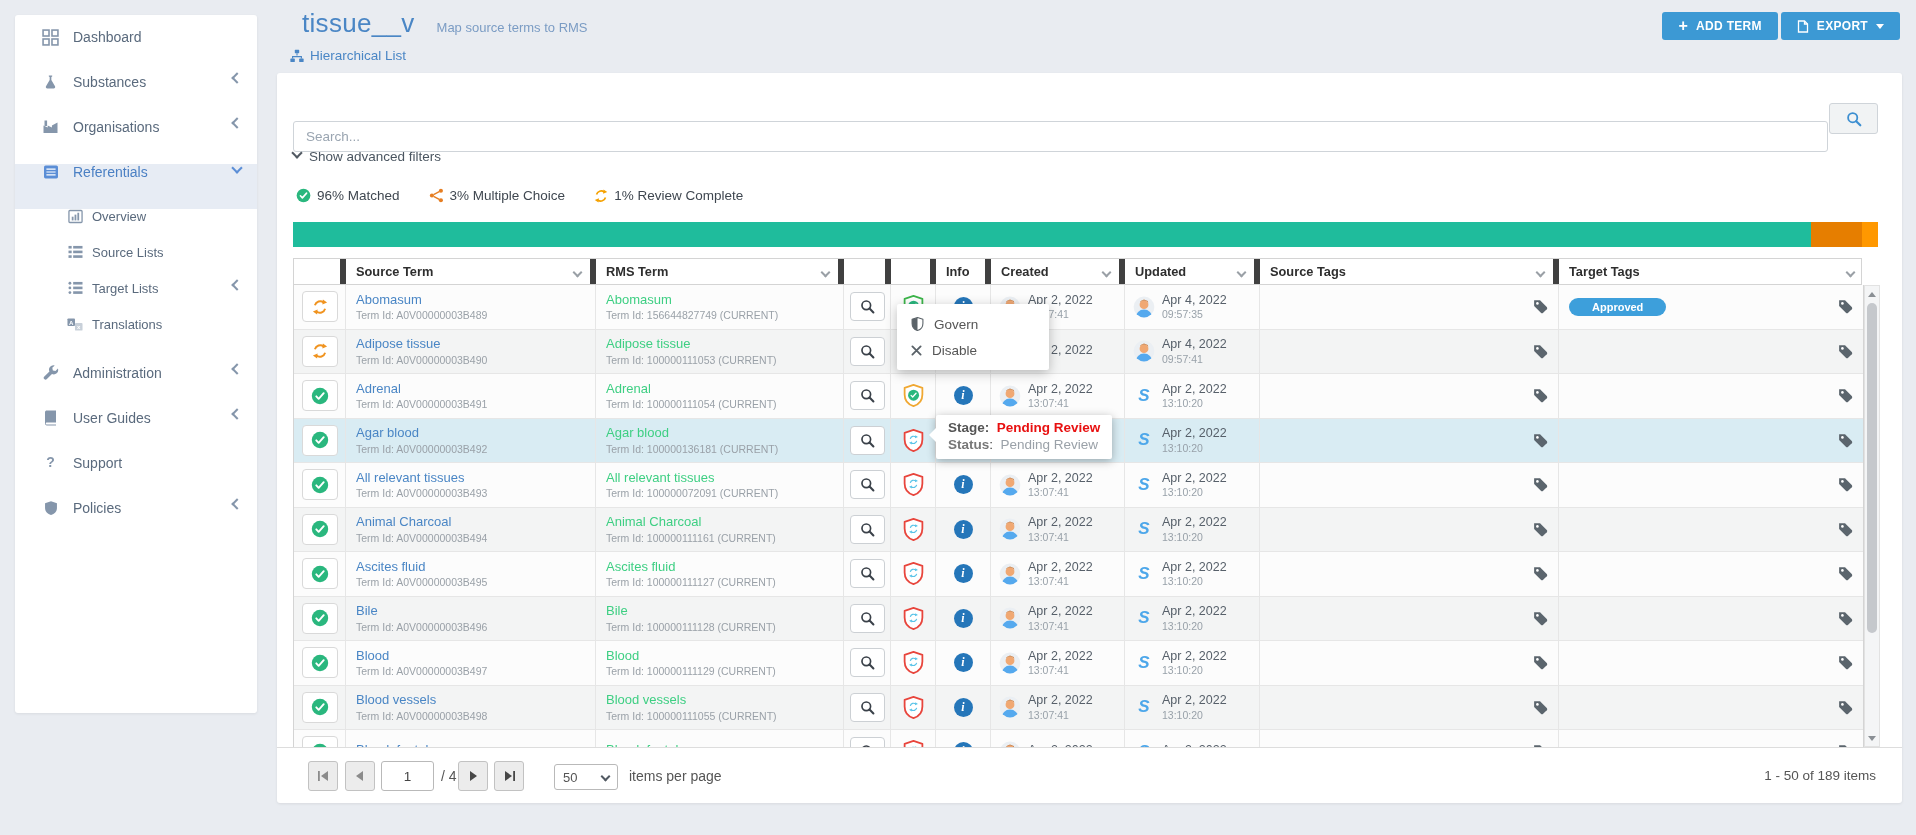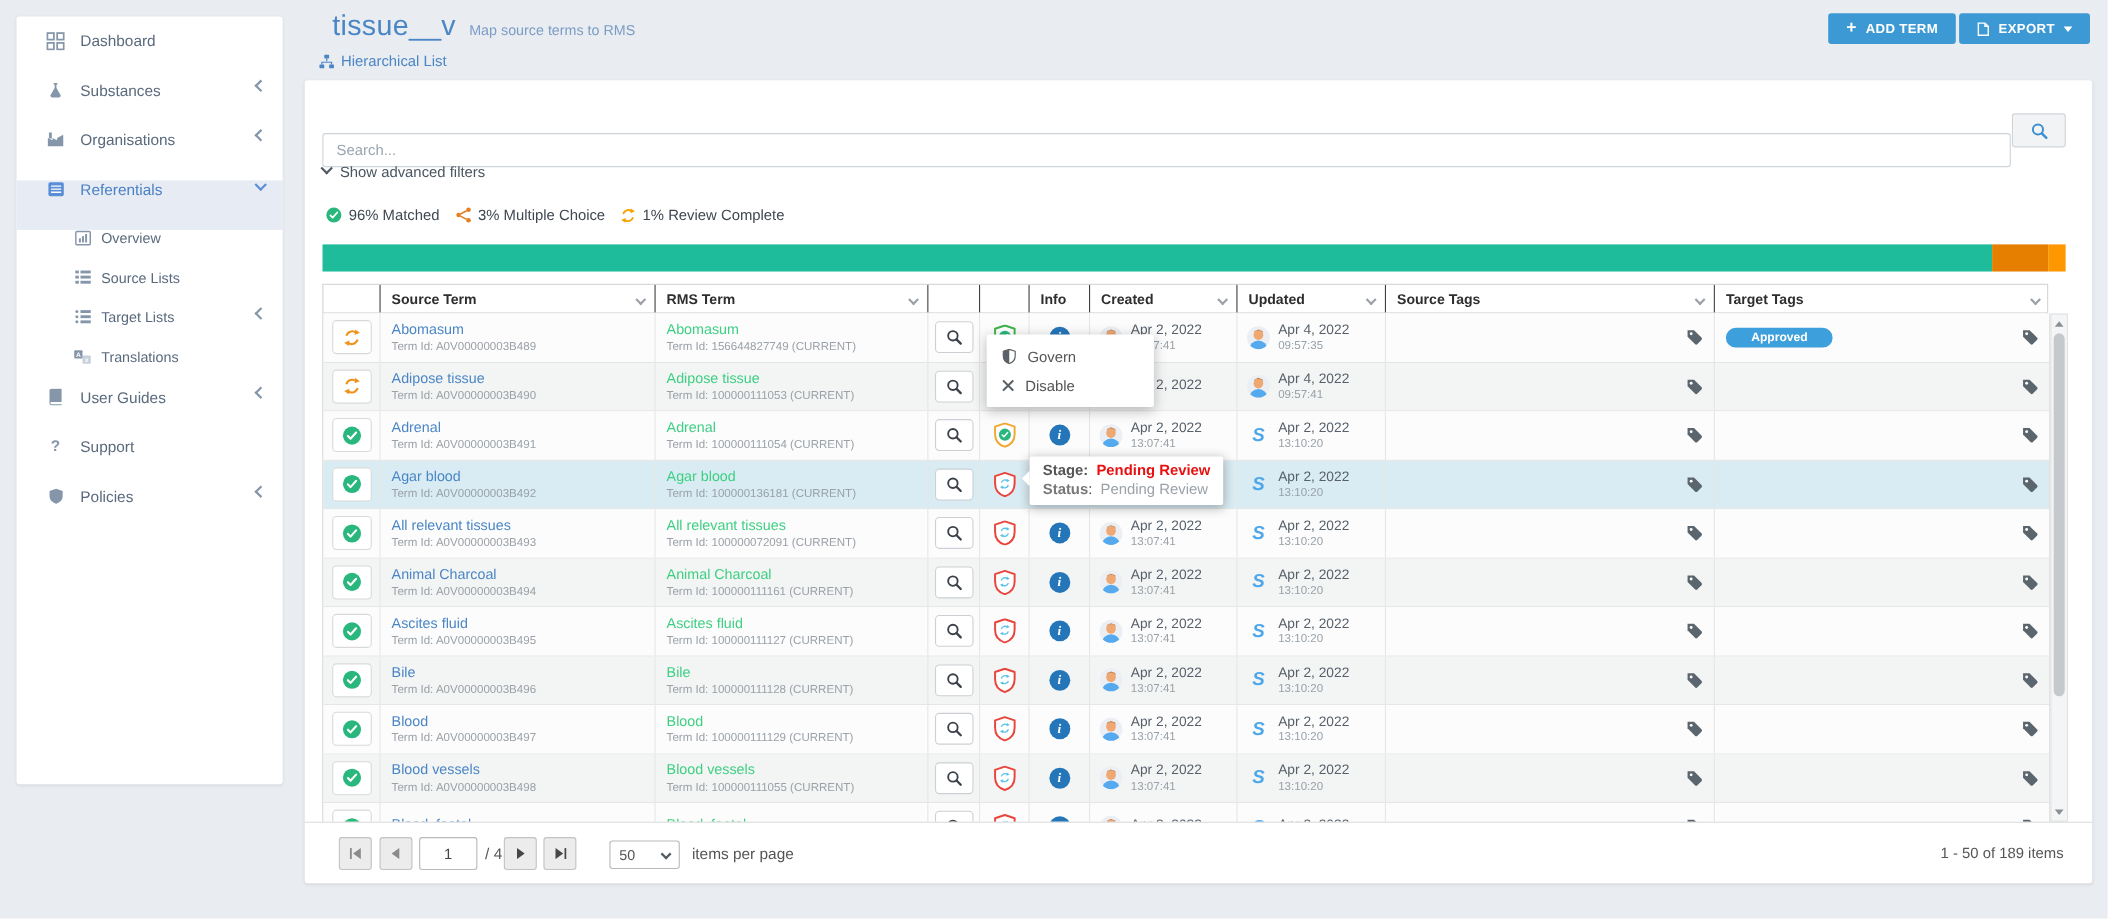--- a/index.html
+++ b/index.html
@@ -15,40 +15,40 @@
   .side-item.sub .ic{width:16px;margin-right:9px}
   .side-item.active{background:#e7ecf4;color:#4b80c4}
   .side-item.active .ic,.side-item.active .chev-w{color:#5b8ed6}
   .side-item.gap{margin-top:12px}
   .chev{display:inline-block;width:6px;height:6px;border-right:2px solid currentColor;border-bottom:2px solid currentColor;transform:rotate(45deg)}
   .chev.left{transform:rotate(135deg)}
   .chev.dark{color:#515962}
   
   .page-head{position:absolute;left:290px;top:8px}
   .page-head h1{display:inline;font-size:26px;font-weight:400;color:#4a86c5;margin:12px;letter-spacing:.3px}
-  .subtitle{font-size:13px;color:#7b9cc4;}
+  .subtitle{font-size:13px;color:#7b9cc4;margin-left:10px}
   .view-link{margin-top:9px;display:flex;align-items:center;gap:6px;color:#4a86c5;font-size:13.5px;cursor:pointer}
   .top-btns{position:absolute;right:16px;top:12px;display:flex;gap:3px}
   .btn{display:flex;align-items:center;gap:8px;background:#3c99d4;color:#fff;border:none;border-radius:3px;height:28px;padding:0 16px;font-size:12px;font-weight:700;font-family:inherit;letter-spacing:.3px;cursor:pointer}
   .btn .plus{font-size:16px;font-weight:700;line-height:1}
   .caret{width:0;height:0;border-left:4px solid transparent;border-right:4px solid transparent;border-top:5px solid #fff}
   
   .card{position:absolute;left:277px;top:73px;width:1625px;height:730px;background:#fff;border-radius:3px;box-shadow:0 1px 3px rgba(0,0,0,.08)}
   .search{position:absolute;left:16px;top:48px;width:1535px;height:31px;border:1px solid #cfd4d9;border-radius:3px;padding:0 12px;font-size:13.5px;color:#555;box-sizing:border-box;font-family:inherit;outline:none}
   .search::placeholder{color:#9aa5b1}
   .search-btn{position:absolute;left:1552px;top:30px;width:49px;height:31px;background:#f1f3f4;border:1px solid #cfd4d9;border-radius:3px;display:flex;align-items:center;justify-content:center;color:#3d8fd1;cursor:pointer}
   .filters{position:absolute;left:16px;top:76px;display:flex;gap:8px;font-size:13.5px;color:#4a5560;cursor:pointer}
-  .stats{position:absolute;left:19px;top:115px;display:flex;gap:14px;font-size:13.5px;color:#3f4750;align-items:center}
+  .stats{position:absolute;left:19px;top:115px;display:flex;gap:29px;font-size:13.5px;color:#3f4750;align-items:center}
   .stat{display:flex;align-items:center;gap:6px}
   .progress{position:absolute;left:16px;top:149px;width:1585px;height:25px;display:flex;overflow:hidden}
   .progress .seg{height:100%}
   
   .tgrid{display:grid;grid-template-columns:52px 250px 248px 47px 45px 55px 134px 135px 299px 304px;box-sizing:border-box}
   .thead{position:absolute;left:16px;top:185px;width:1569px;height:27px;border:1px solid #d4d4d4;background:#fff}
-  .th{position:relative;display:flex;align-items:center;padding-left:10px;font-size:12.8px;font-weight:700;color:#2e2e2e;border-right:1px solid #404040;box-sizing:border-box}
+  .th{position:relative;display:flex;align-items:center;padding-left:10px;font-size:12.8px;font-weight:700;color:#2e2e2e;border-right:6px solid #404040;box-sizing:border-box}
   .th:last-child{border-right:none}
   .th .chev{position:absolute;right:9px;top:10px;width:5px;height:5px;color:#9aa0a6}
   .tbody{position:absolute;left:16px;top:212px;width:1569px;height:462px;overflow:hidden;border-left:1px solid #d4d4d4;border-right:1px solid #d4d4d4;background:#fff}
   .trow{height:44.5px;border-bottom:1px solid #e6e6e6;background:#fcfcfc;box-sizing:border-box}
   .trow.alt{background:#f3f4f4}
   .trow.hl{background:#d9ecf3}
   .cell{display:flex;align-items:center;border-right:1px solid #e6e6e6;box-sizing:border-box;min-width:0;overflow:hidden}
   .cell:last-child{border-right:none}
   .c-center{justify-content:center}
   .c-term{flex-direction:column;align-items:flex-start;justify-content:center;padding-left:10px;gap:3px}
@@ -240,20 +240,31 @@
     <span class="ic">
           <svg width="17" height="15" viewBox="0 0 17 15">
             <rect x=".5" y="1" width="8" height="8" rx="1" fill="currentColor"></rect>
             <text x="4.5" y="7.6" font-size="6.5" font-weight="bold" fill="#fff" text-anchor="middle">A</text>
             <rect x="8.5" y="6" width="8" height="8" rx="1" fill="currentColor" opacity=".45"></rect>
             <text x="12.5" y="12.6" font-size="6.5" font-weight="bold" fill="#fff" text-anchor="middle">x</text>
           </svg>
         </span>
     <span>Translations</span>
       </div>
+      <div class="side-item gap">
+    <span class="ic">
+          <svg width="17" height="17" viewBox="0 0 16 16">
+            <path fill="currentColor" d="M15 3.4a4.1 4.1 0 0 1-5.6 5L4.6 13.2a1.7 1.7 0 1 1-2.4-2.4L7 6a4.1 4.1 0 0 1 5-5.6L9.7 2.7l.5 2.5 2.5.5z"></path>
+          </svg>
+        </span>
+    <span>Administration</span>
+        <span class="chev-w">
+          <span class="chev left"></span>
+        </span>
+      </div>
       <div class="side-item">
     <span class="ic">
           <svg width="15" height="16" viewBox="0 0 15 16">
             <path fill="currentColor" d="M2 2.2C2 1.2 2.8.5 3.8.5h9.2v11.9H3.9c-.7 0-1.1.4-1.1 1s.4 1 1.1 1h9.1v1H3.8c-1 0-1.8-.8-1.8-1.8z"></path>
           </svg>
         </span>
     <span>User Guides</span>
         <span class="chev-w">
           <span class="chev left"></span>
         </span>

